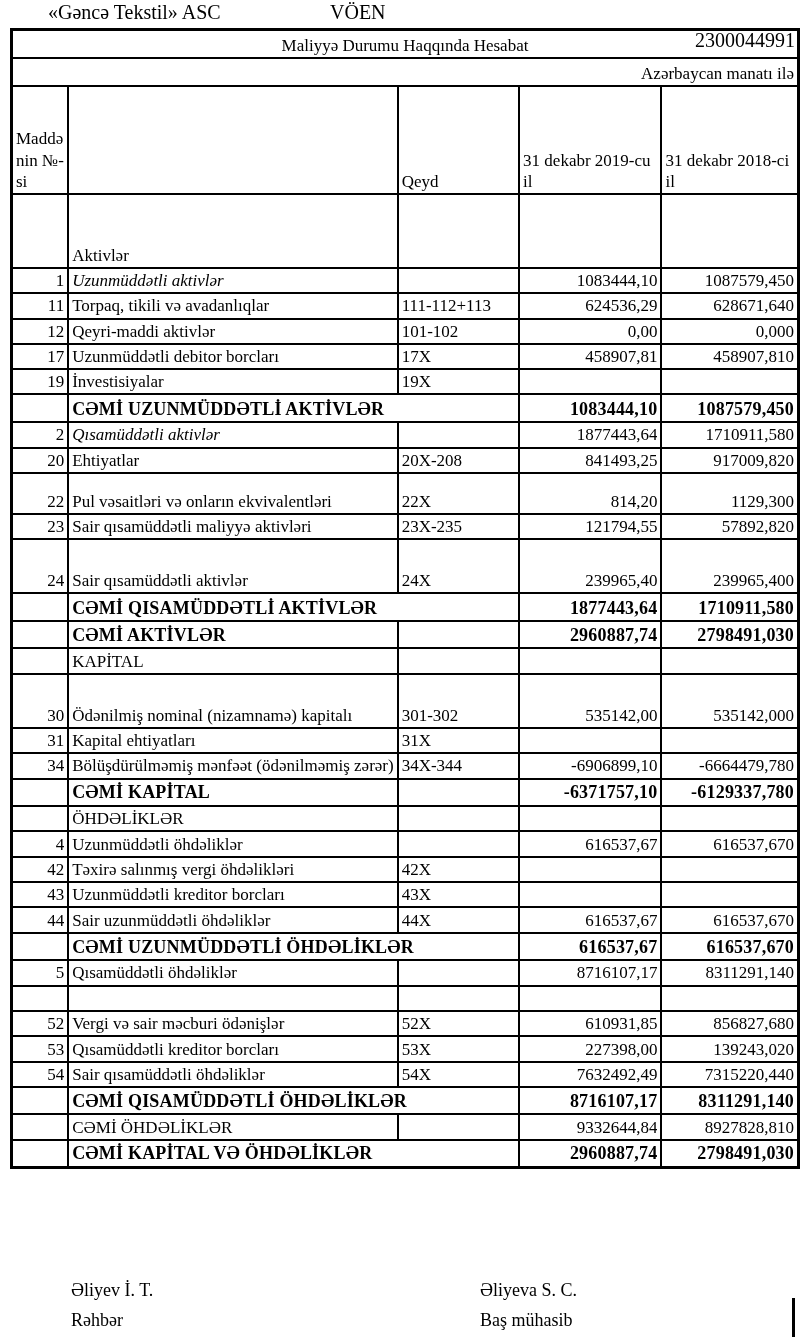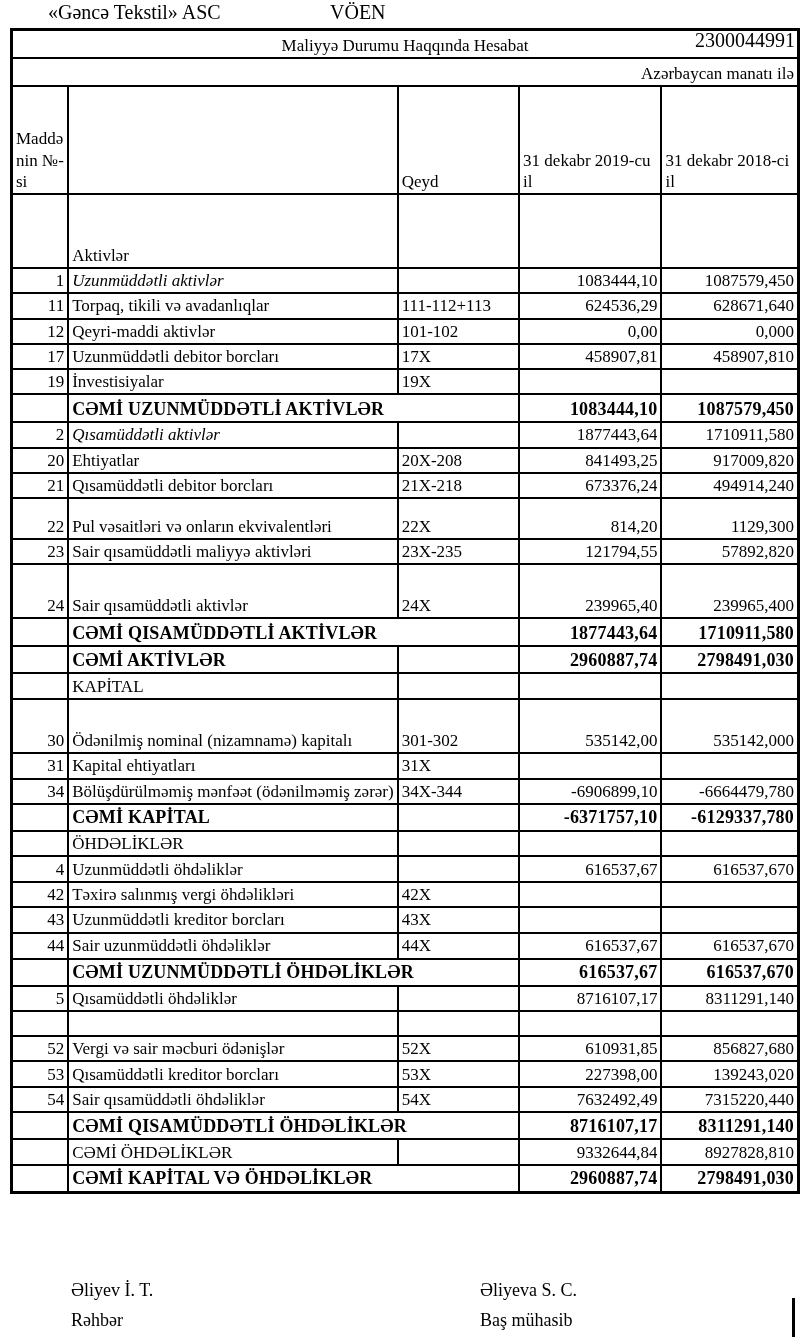--- a/index.html
+++ b/index.html
@@ -215,37 +215,20 @@
           <td class="c-qeyd">
             <div class="clip">20X-208</div>
           </td>
           <td class="c-num">
             <div class="clip">841493,25</div>
           </td>
           <td class="c-num">
             <div class="clip">917009,820</div>
           </td>
         </tr>
-        <tr>
-          <td class="c-no">
-            <div class="clip">21</div>
-          </td>
-          <td class="c-name">
-            <div class="clip">Qısamüddətli debitor borcları</div>
-          </td>
-          <td class="c-qeyd">
-            <div class="clip">21X-218</div>
-          </td>
-          <td class="c-num">
-            <div class="clip">673376,24</div>
-          </td>
-          <td class="c-num">
-            <div class="clip">494914,240</div>
-          </td>
-        </tr>
         <tr style="height: 41px;">
           <td class="c-no">
             <div class="clip">22</div>
           </td>
           <td class="c-name">
             <div class="clip">Pul vəsaitləri və onların ekvivalentləri</div>
           </td>
           <td class="c-qeyd">
             <div class="clip">22X</div>
           </td>

